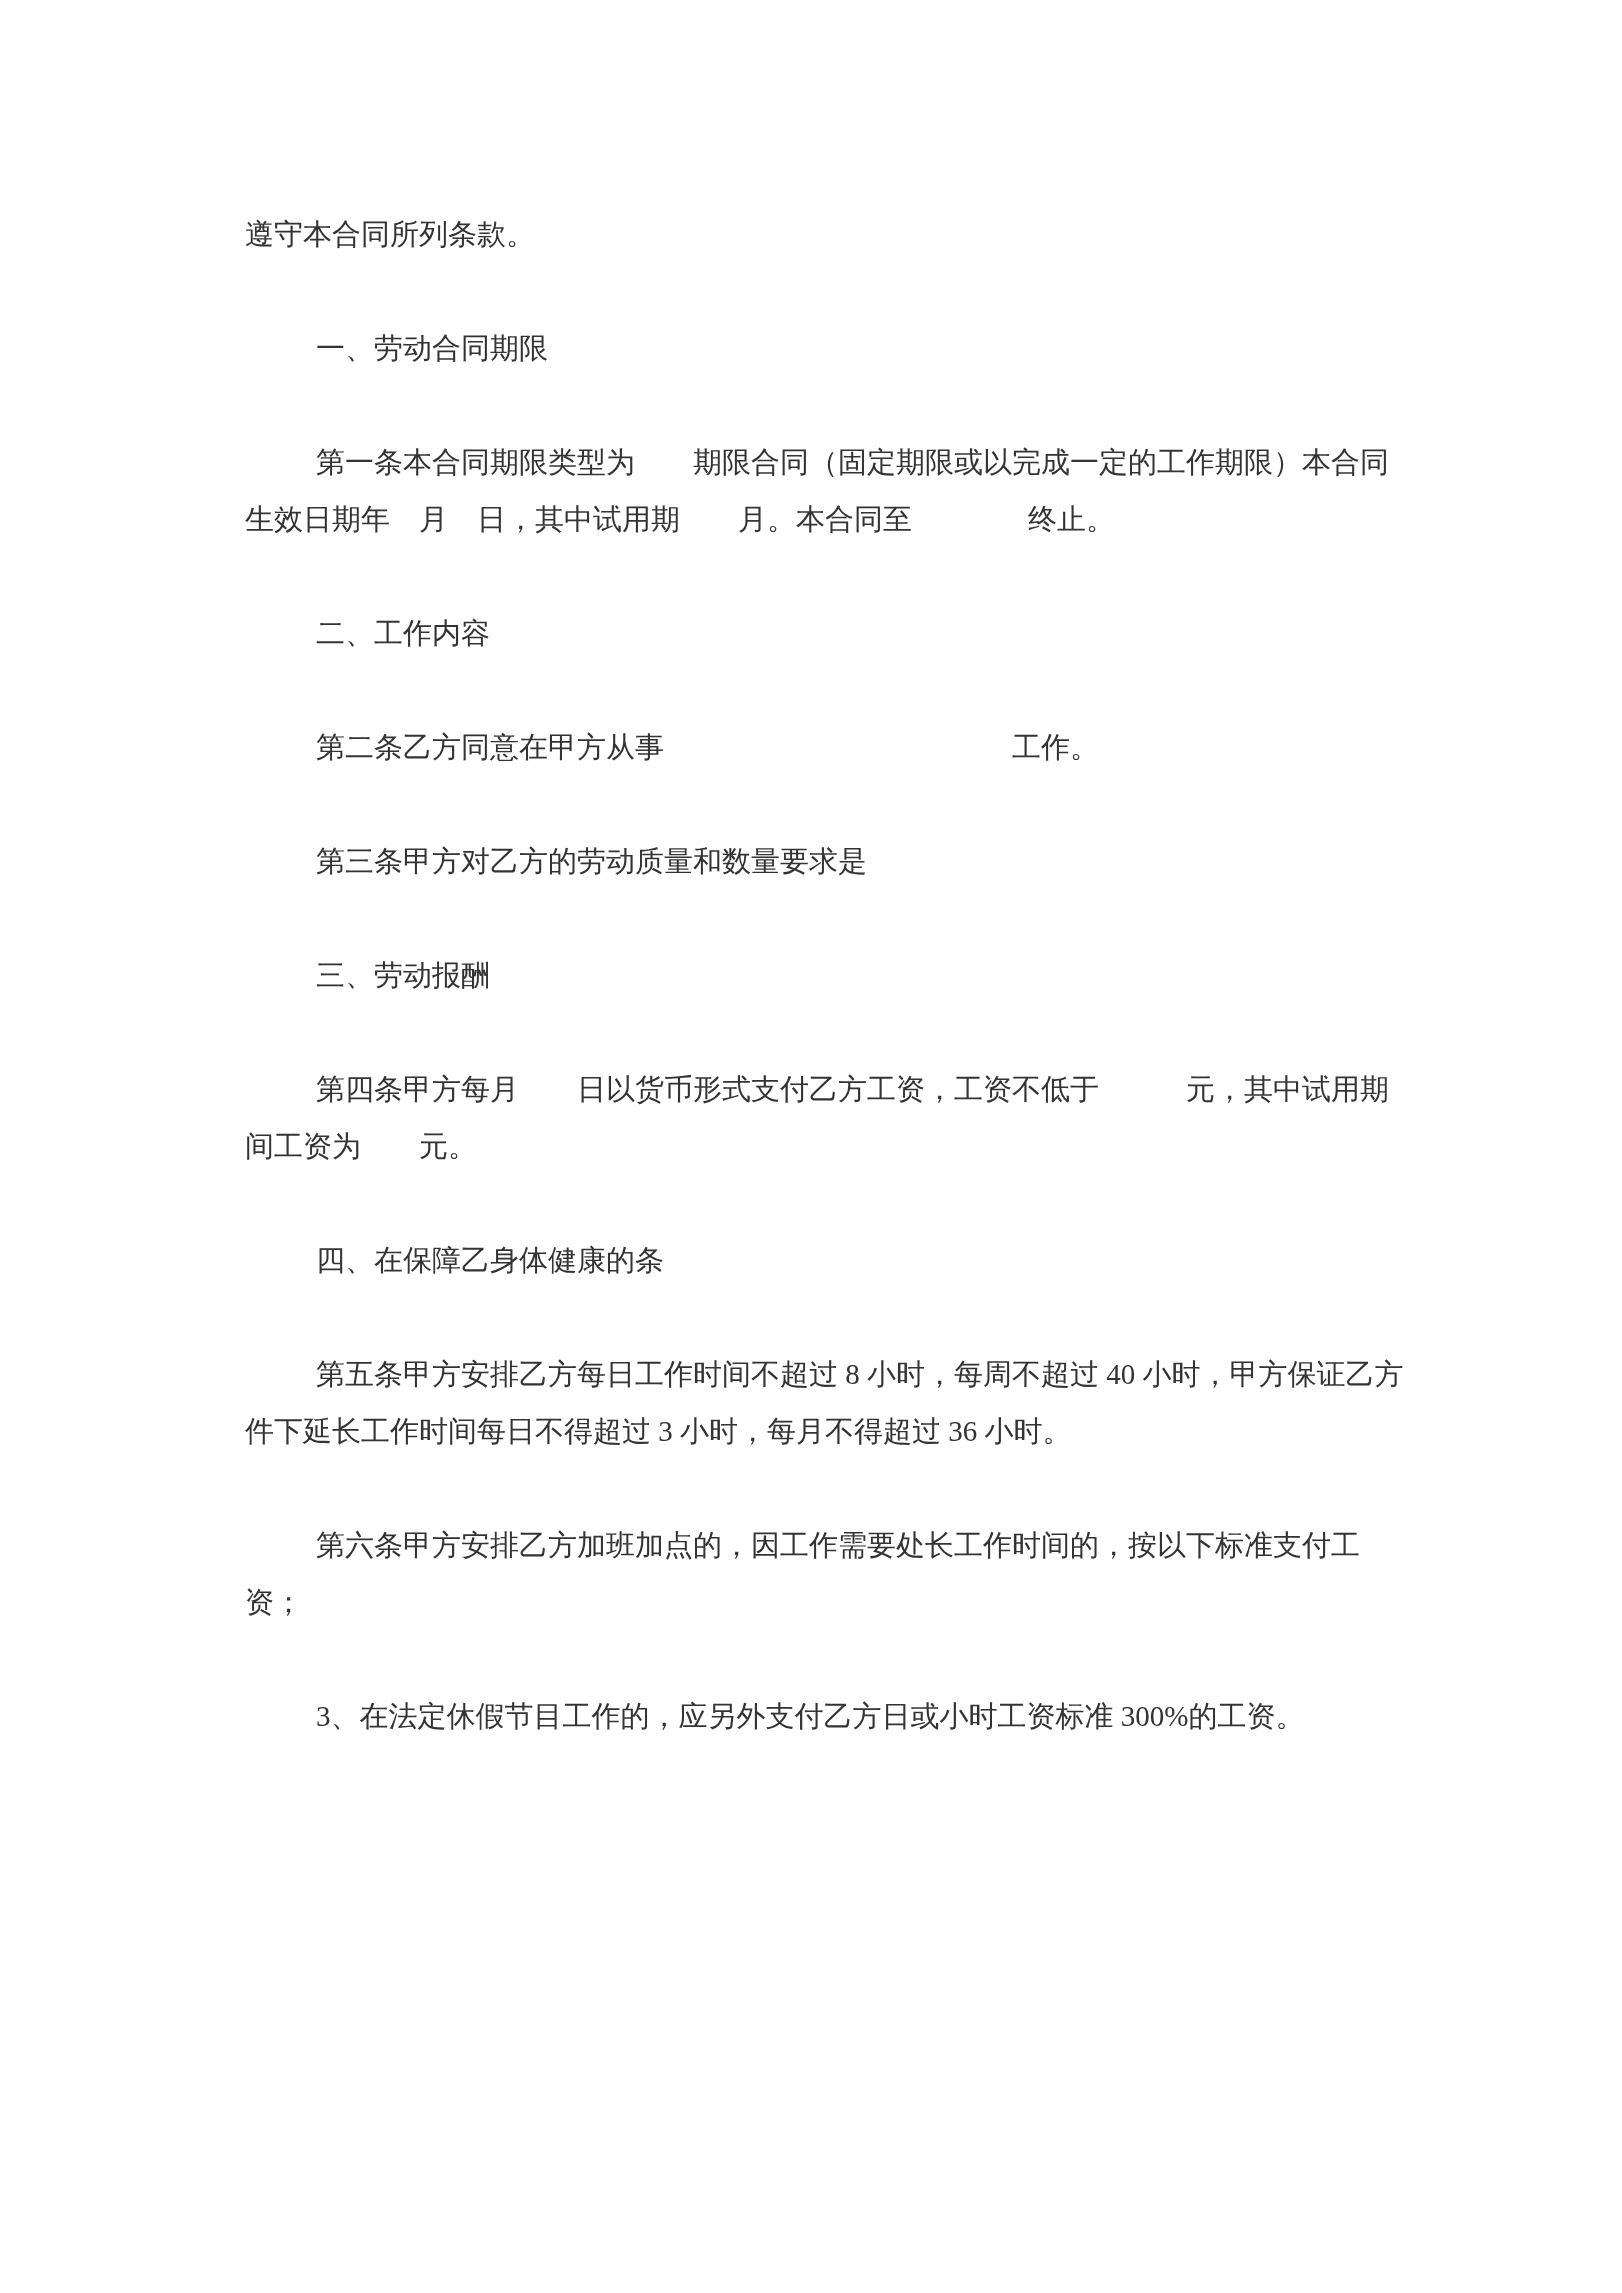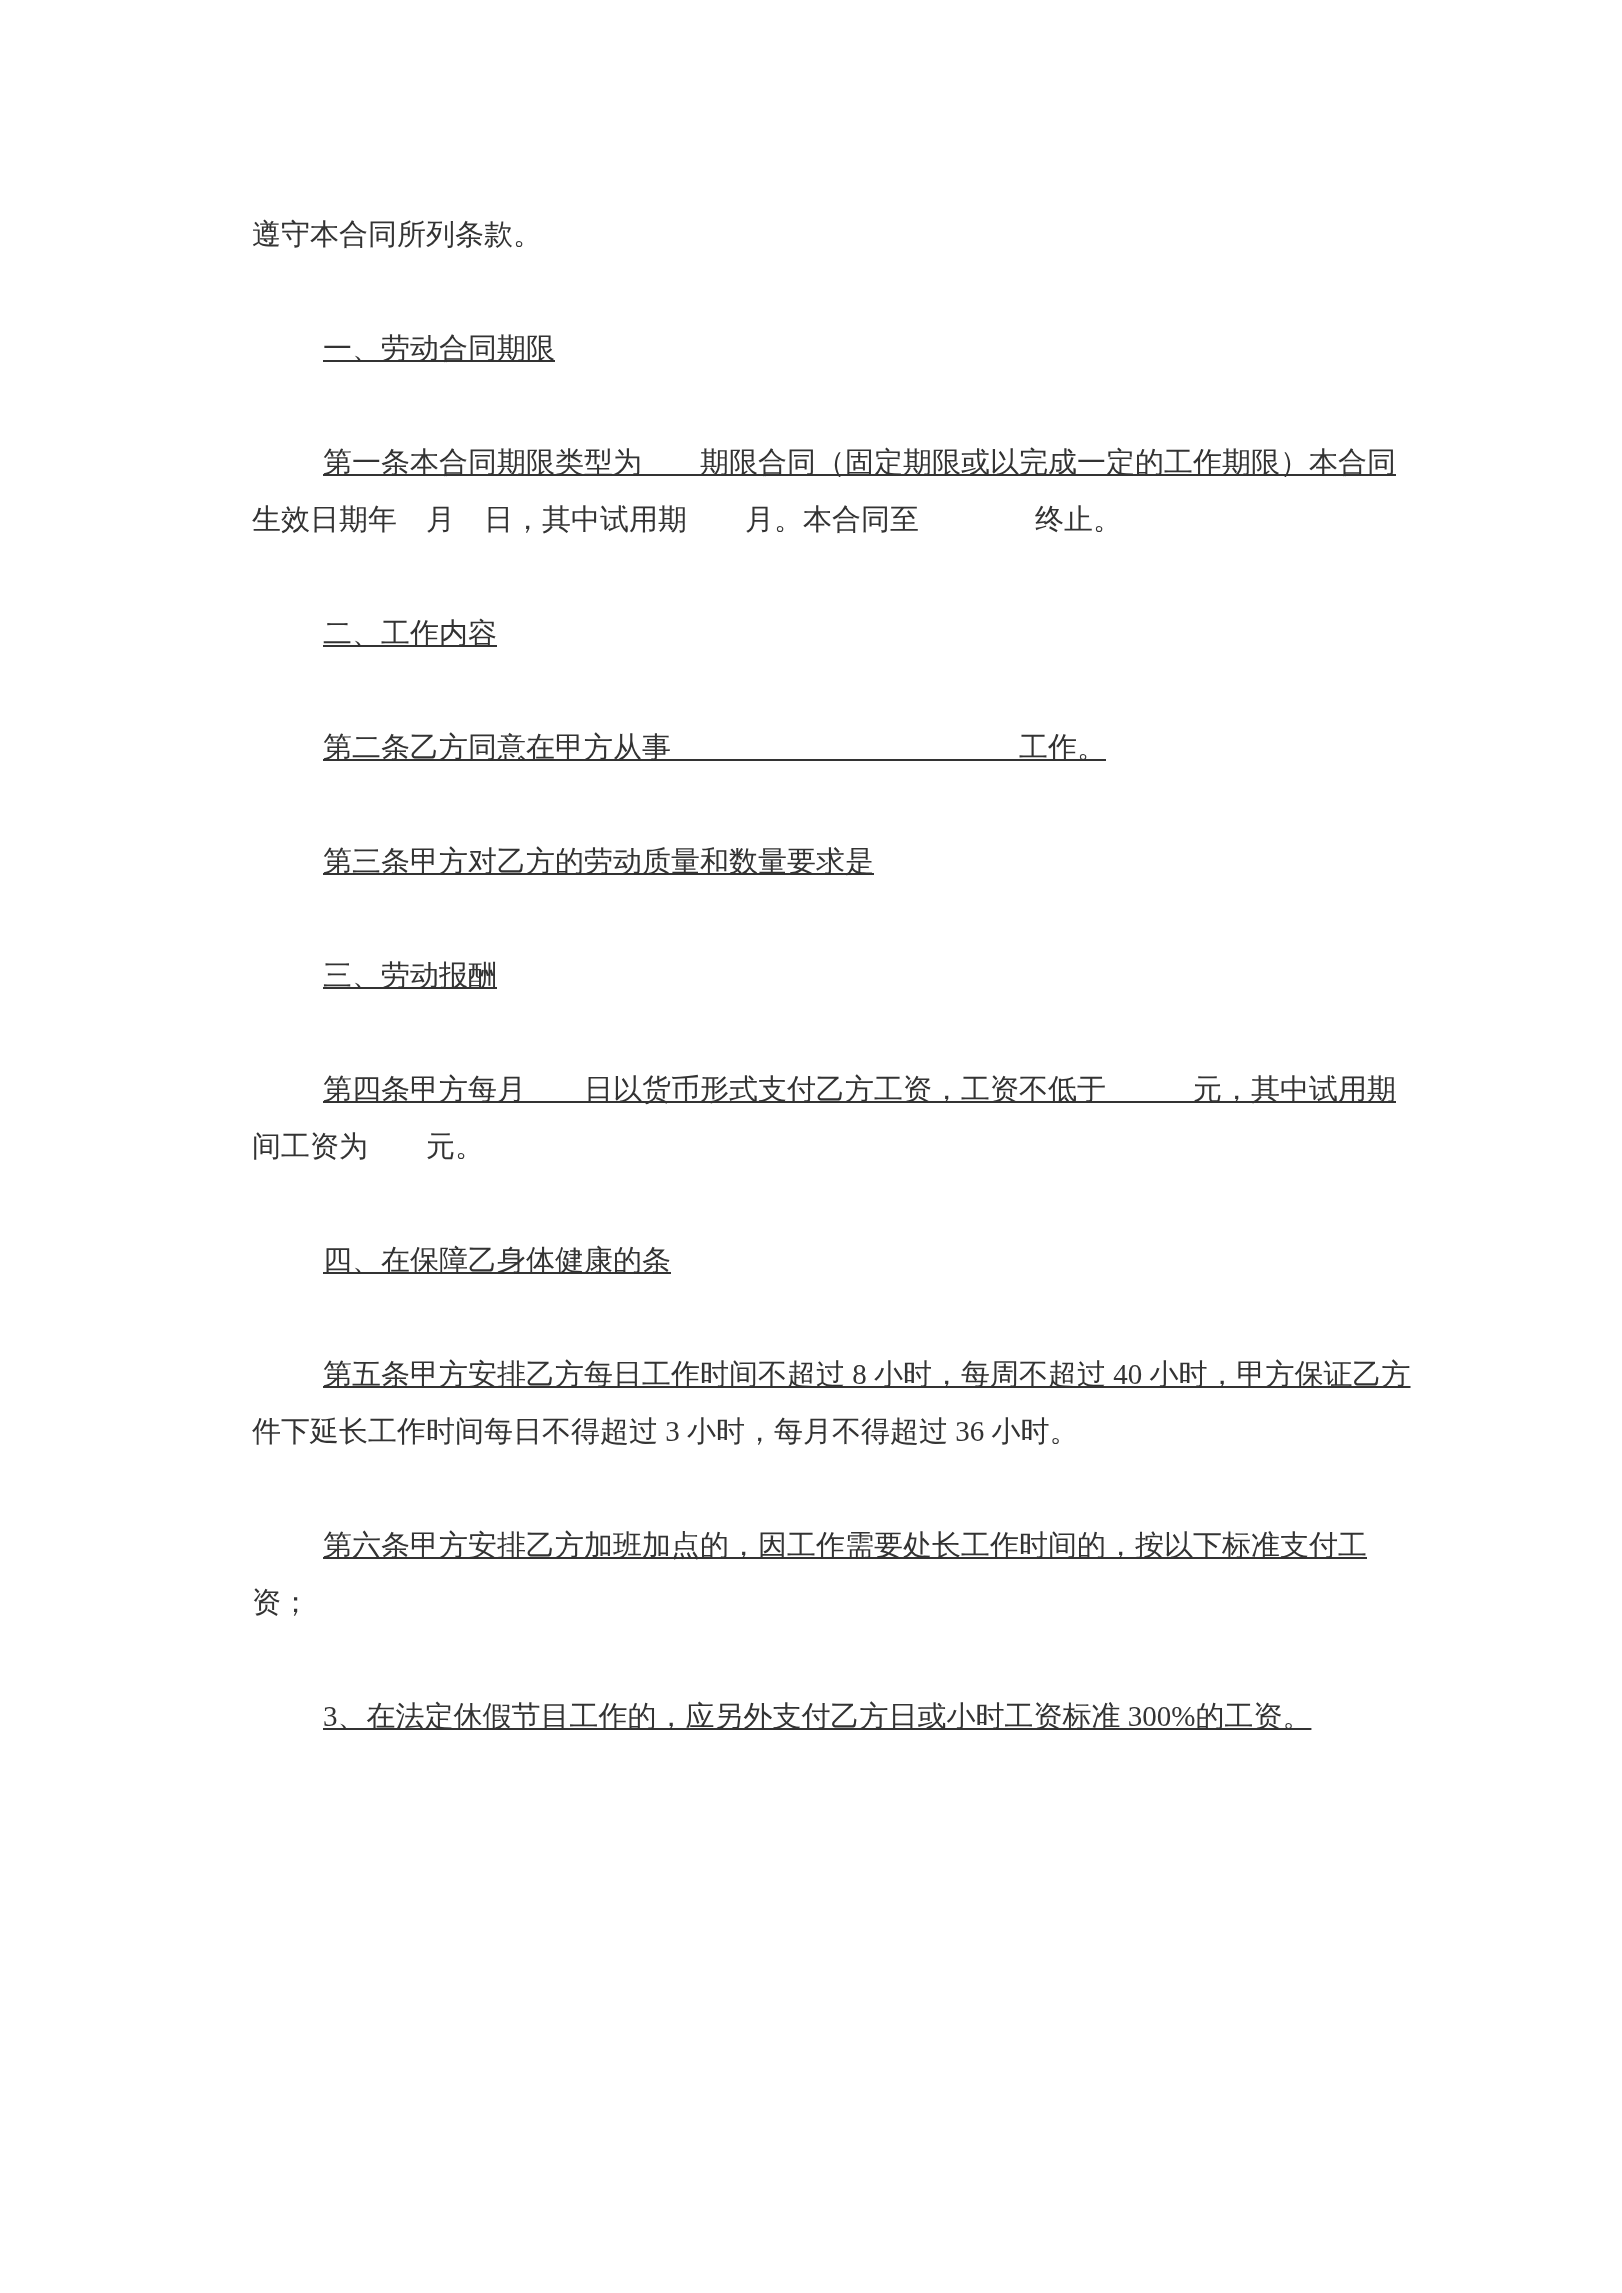--- a/index.html
+++ b/index.html
@@ -12,28 +12,27 @@
     font-family: "Liberation Serif", "DejaVu Serif", serif;
   }
   .content {
     position: absolute;
     left: 245px;
     top: 206px;
     width: 1164px;
     color: #333333;
     font-size: 29px;
     line-height: 57px;
-    margin-left: 7px;
   }
   .para + .para { margin-top: 57px; }   
   .line {
     white-space: pre;    
     height: 57px;
   }
-  .indent { padding-left: 71px; text-decoration: underline; }       
+  .indent { padding-left: 71px; }       
 </style>
 </head>
 <body>
 
 <div class="page">
   <div class="content">
 
     <div class="para">
       <div class="line">遵守本合同所列条款。</div>
     </div>

